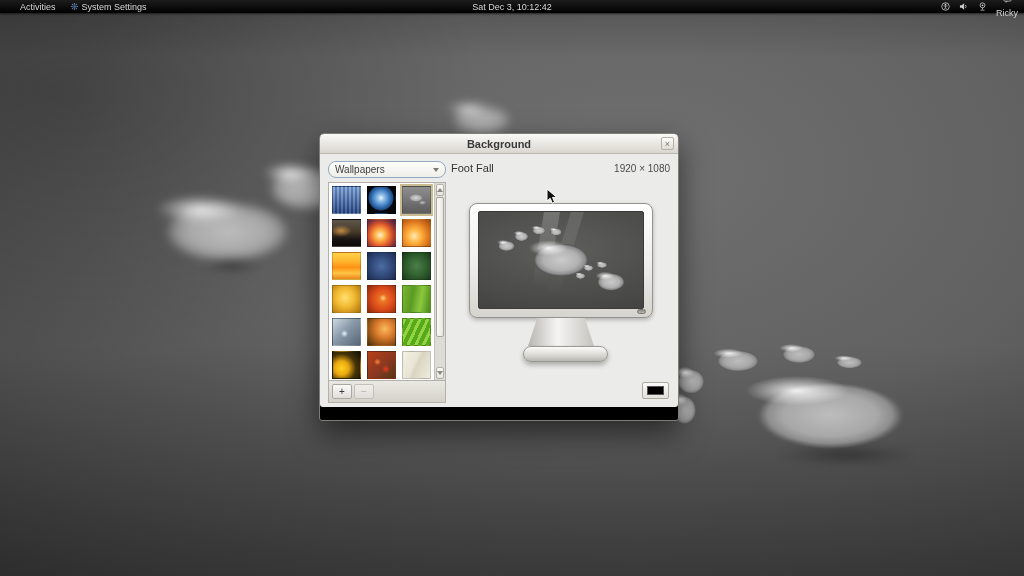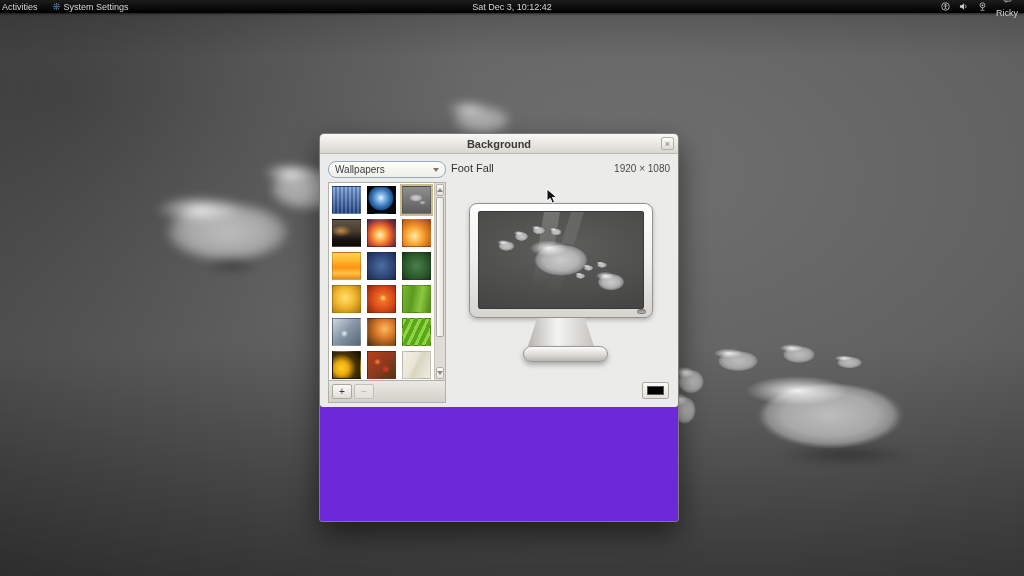--- a/index.html
+++ b/index.html
@@ -35,32 +35,32 @@
   .d-edge1 { left:672px; top:364px; width:38px; height:35px; }
   .d-edge2 { left:668px; top:390px; width:33px; height:40px; }
   .d-blursh { left:192px; top:254px; width:80px; height:22px; }
 
   
   .top-bar {
     position:absolute; left:0; top:0; width:1024px; height:13px; z-index:40;
     background:linear-gradient(180deg,#1c1c1c,#000); color:#d6d6d6; font-size:9px;
     display:flex; align-items:center; box-shadow:0 1px 2px rgba(0,0,0,.6);
   }
-  .tb-left { display:flex; align-items:flex-end; gap:14px; padding-left:2px; }
+  .tb-left { display:flex; align-items:flex-end; gap:14px; padding-left:20px; }
   .tb-activities { cursor:default; }
   .tb-app { display:flex; align-items:center; gap:3px; }
   .tb-center { position:absolute; left:0; right:0; text-align:center; pointer-events:none; }
   .tb-right { margin-left:auto; display:flex; align-items:center; gap:9px; padding-right:6px; }
   .tb-icon svg { display:block; }
   .tb-user { display:flex; align-items:center; gap:4px;flex-direction:column; }
 
   
   .window {
-    position:absolute; left:319px; top:133px; width:360px; height:389px; z-index:20;
-    background:#6d28d9; border:1px solid #7f7d77; border-radius:5px 5px 3px 3px;
+    position:absolute; left:319px; top:133px; width:360px; height:288px; z-index:20;
+    background:#000000; border:1px solid #7f7d77; border-radius:5px 5px 3px 3px;
     box-shadow:0 12px 30px rgba(0,0,0,.55);
   }
   .titlebar {
     position:relative; height:20px; border-radius:4px 4px 0 0;
     background:linear-gradient(180deg,#f9f9f7 0%,#e6e4de 60%,#d9d7d0 100%);
     border-bottom:1px solid #bab8b0;
     display:flex; align-items:center; justify-content:center;
   }
   .titlebar .title { font-size:11px; font-weight:bold; color:#3a3a3a; }
   .close-btn {

